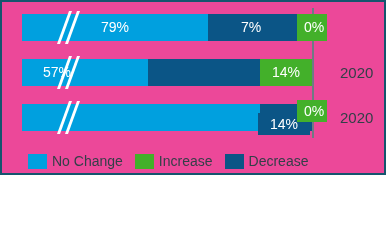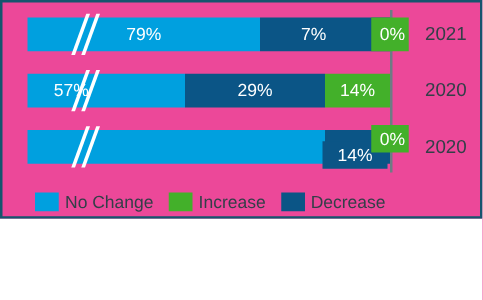--- a/index.html
+++ b/index.html
@@ -142,29 +142,27 @@
       <div class="seg-label" style="left:206px; width:86px;">7%</div>
 
       <div class="seg" style="left:295px; width:30px; background:#43B02A;"></div>
       <div class="seg-label boxed" style="left:295px; width:30px;">0%</div>
 
       <div class="axis-break">
         <div class="slash s1"></div>
         <div class="slash s2"></div>
       </div>
 
-      <div class="year-label">2021</div>
     </div>
 
     <div class="bar-row r1">
       <div class="seg" style="left:20px; width:126px; background:#00A0DF;"></div>
       <div class="seg-label" style="left:20px; width:70px;">57%</div>
 
       <div class="seg" style="left:146px; width:112px; background:#0B5586;"></div>
-      <div class="seg-label" style="left:146px; width:112px;">29%</div>
 
       <div class="seg" style="left:258px; width:52px; background:#43B02A;"></div>
       <div class="seg-label" style="left:258px; width:52px;">14%</div>
 
       <div class="axis-break">
         <div class="slash s1"></div>
         <div class="slash s2"></div>
       </div>
 
       <div class="year-label">2020</div>

